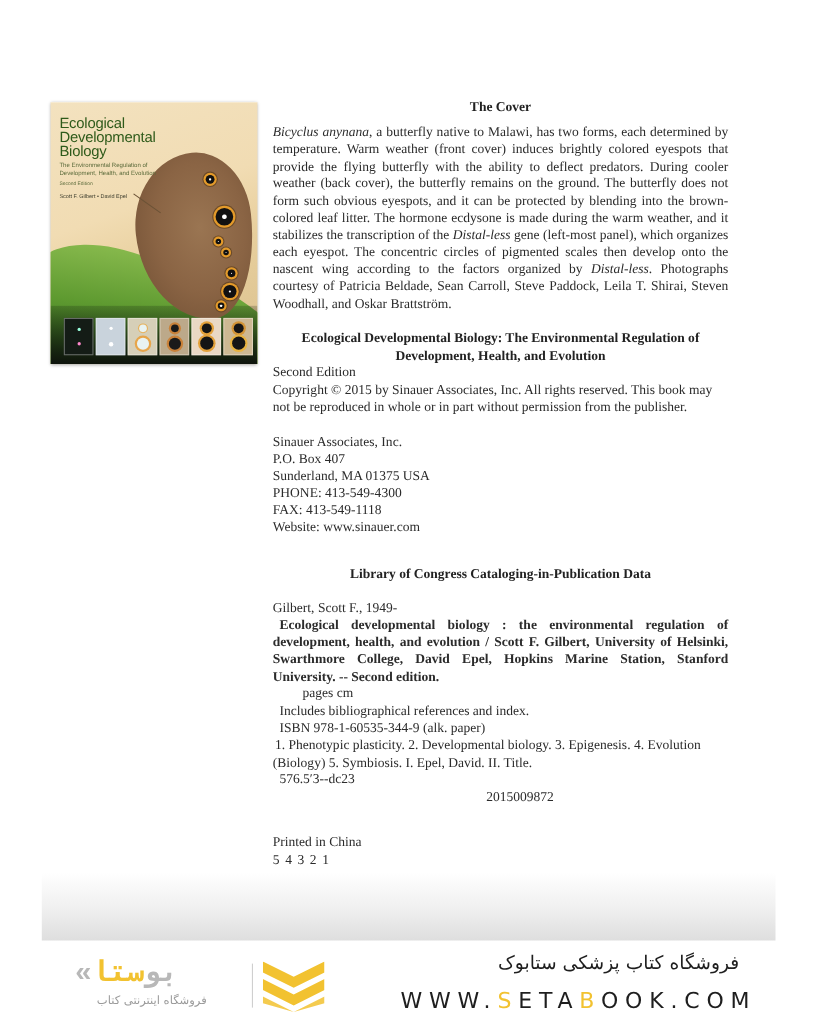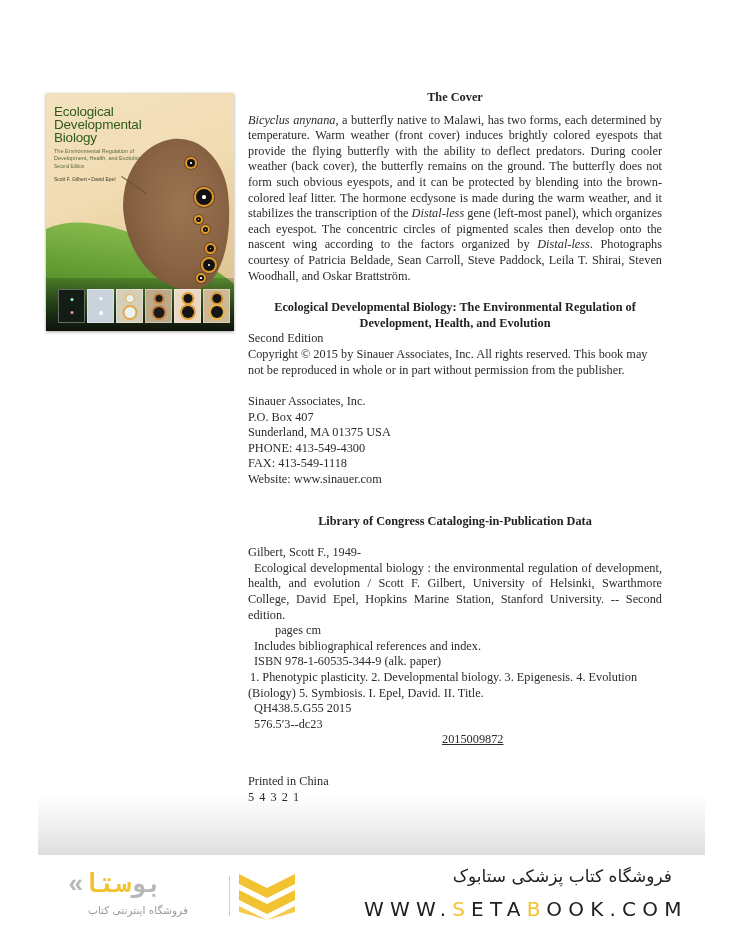--- a/index.html
+++ b/index.html
@@ -73,21 +73,21 @@
     font-size:12.3px; line-height:15.6px; color:#2b2b2b;
   }
   .h { font-weight:bold; color:#222;text-align:center; }
   p { margin:0; }
   .justify { text-align:justify; text-align-last:left; }
   .gap-s { height:7px; }
   .gap-m { height:16px; }
   .gap-l { height:26px; }
   .ind1 { padding-left:6px; }
   .ind2 { padding-left:27px; }
-  .cip-num { padding-left:194px;text-decoration:underline; }
+  .cip-num { padding-left:194px; }
   em { font-style:italic;margin-top:32px; }
 
   
   .banner-left {
     position:absolute; left:66px; top:868px; width:240px; height:54px;
   }
   .brand-word {
     position:absolute; left:2px; top:2px; font-family:Liberation Mono, monospace; font-weight:bold;
     font-size:26px; line-height:30px; letter-spacing:-1px;
   }
@@ -184,26 +184,25 @@
     <p>Sunderland, MA 01375 USA</p>
     <p>PHONE: 413-549-4300</p>
     <p>FAX: 413-549-1118</p>
     <p>Website: www.sinauer.com</p>
   </div>
 
   <div class="gap-l"></div>
   <p class="h">Library of Congress Cataloging-in-Publication Data</p>
   <div class="gap-m"></div>
   <p>Gilbert, Scott F., 1949-</p>
-  <p class="justify" style="text-indent:6px;">Ecological developmental biology : the environmental regulation of development, health, and evolution / Scott F. Gilbert, University of Helsinki, Swarthmore College, David Epel, Hopkins Marine Station, Stanford University. -- Second edition.</p>
+  <p class="justify" style="text-indent:6px;font-weight:bold;">Ecological developmental biology : the environmental regulation of development, health, and evolution / Scott F. Gilbert, University of Helsinki, Swarthmore College, David Epel, Hopkins Marine Station, Stanford University. -- Second edition.</p>
   <p class="ind2">pages cm</p>
   <p class="ind1">Includes bibliographical references and index.</p>
   <p class="ind1">ISBN 978-1-60535-344-9 (alk. paper)</p>
   <p style="text-indent:2px;">1.  Phenotypic plasticity. 2.  Developmental biology. 3.  Epigenesis. 4. Evolution (Biology) 5.  Symbiosis.  I. Epel, David. II. Title.</p>
-  <p class="ind1">QH438.5.G55 2015</p>
   <p class="ind1">576.5′3--dc23</p>
   <p class="cip-num">2015009872</p>
 
   <div class="gap-l"></div>
   <p>Printed in China</p>
   <p style="letter-spacing:1px;">5 4 3 2 1</p>
 </div>
 
 <div class="banner-left">
   <div class="brand-word">

